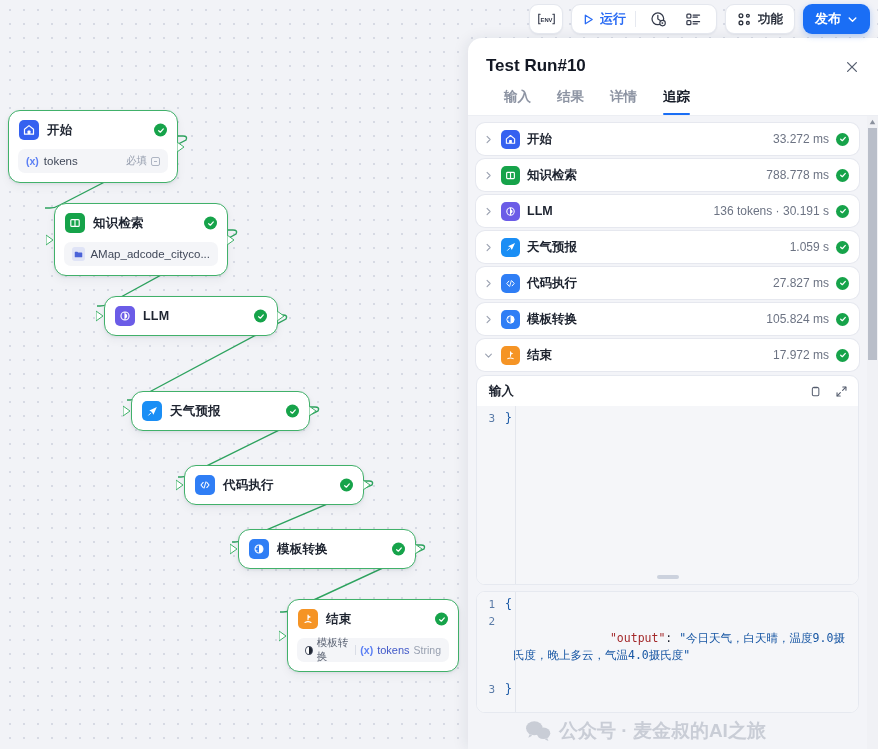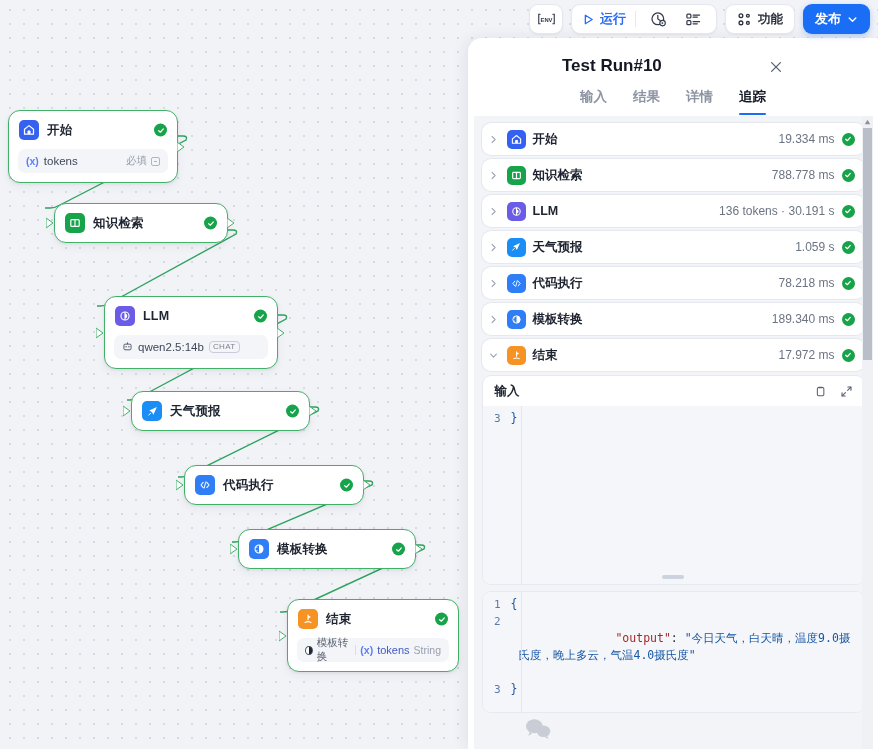--- a/index.html
+++ b/index.html
@@ -109,21 +109,20 @@
   .icon-btn { width: 26px; display:flex; align-items:center; justify-content:center;
               cursor:pointer;}
 
   
   #panel {
     position: absolute; top: 38px; left: 468px; width: 410px; height: 711px;
     background: #fff; border-top-left-radius: 14px;
     box-shadow: -3px 0 14px rgba(25,35,65,.08);
     display: flex; flex-direction: column;
     overflow: hidden;
-    align-items: center;
   }
   #panel-head { padding: 18px 18px 0 18px; position: relative; flex: 0 0 auto; }
   #panel-title { font-size: 17px; font-weight: 700; color: #131824; }
   #panel-close { position: absolute; right: 16px; top: 19px; cursor: pointer;
                  width: 20px; height:20px; display:flex; align-items:center;
                  justify-content:center; }
   #tabs { display: flex; gap: 26px; padding: 12px 18px 0 18px; position: relative; }
   .tab { font-size: 13.5px; color: #8d94a3; padding-bottom: 9px; cursor: pointer;
          font-weight: 600; position: relative; }
   .tab.active { color: #141a26; font-weight: 700; }
@@ -259,20 +258,30 @@
               <line x1="8" y1="3.4" x2="8" y2="12.6" stroke="#fff" stroke-width="1.6"></line>
             </svg>
         </span>
         <span class="node-title">知识检索</span>
         <span class="node-check">
           <svg width="8" height="8" viewBox="0 0 12 12">
               <path d="M2.5 6.3 L5 8.6 L9.5 3.6" stroke="#fff" stroke-width="1.8" fill="none" stroke-linecap="round" stroke-linejoin="round"></path>
             </svg>
         </span>
       </div>
+      <div class="node-body">
+        <div class="node-field">
+          <span class="kb-folder">
+            <svg width="9" height="9" viewBox="0 0 12 12">
+                <path d="M1 3.2 A.9.9 0 0 1 1.9 2.3 H4.4 L5.5 3.4 H10.1 A.9.9 0 0 1 11 4.3 V8.9 A.9.9 0 0 1 10.1 9.8 H1.9 A.9.9 0 0 1 1 8.9 Z" fill="#4b63d8"></path>
+              </svg>
+          </span>
+          <span class="field-name">AMap_adcode_cityco...</span>
+        </div>
+      </div>
     </div>
 
     <div class="node" style="left:104px; top:296px; width:174px;">
       <div class="port left">
         <svg width="9" height="12" viewBox="0 0 9 12">
             <path d="M0 1 L7 6 L0 11 Z" fill="#fff" stroke="#41b16a" stroke-width="1"></path>
           </svg>
       </div>
       <div class="port right">
         <svg width="9" height="12" viewBox="0 0 9 12">
@@ -286,34 +295,20 @@
               <path d="M8 2.8 V13.2" stroke="#fff" stroke-width="1.5"></path>
               <path d="M8 5 A3 3 0 0 1 8 11 Z" fill="#fff"></path>
             </svg>
         </span>
         <span class="node-title">LLM</span>
         <span class="node-check">
           <svg width="8" height="8" viewBox="0 0 12 12">
               <path d="M2.5 6.3 L5 8.6 L9.5 3.6" stroke="#fff" stroke-width="1.8" fill="none" stroke-linecap="round" stroke-linejoin="round"></path>
             </svg>
         </span>
-      </div>
-      <div class="node-body">
-        <div class="node-field">
-          <span>
-            <svg width="11" height="11" viewBox="0 0 14 14">
-                <rect x="2.5" y="4" width="9" height="7.2" rx="1.4" fill="none" stroke="#4c5566" stroke-width="1.2"></rect>
-                <line x1="7" y1="1.8" x2="7" y2="4" stroke="#4c5566" stroke-width="1.2"></line>
-                <circle cx="5.2" cy="7.3" r=".9" fill="#4c5566"></circle>
-                <circle cx="8.8" cy="7.3" r=".9" fill="#4c5566"></circle>
-              </svg>
-          </span>
-          <span class="field-name">qwen2.5:14b</span>
-          <span class="tag-chat">CHAT</span>
-        </div>
       </div>
     </div>
 
     <div class="node" style="left:131px; top:391px; width:179px;">
       <div class="port left">
         <svg width="9" height="12" viewBox="0 0 9 12">
             <path d="M0 1 L7 6 L0 11 Z" fill="#fff" stroke="#41b16a" stroke-width="1"></path>
           </svg>
       </div>
       <div class="port right">
@@ -505,21 +500,21 @@
               <path d="M3.4 1.6 L6.8 5 L3.4 8.4" fill="none" stroke="#9aa1b0" stroke-width="1.2" stroke-linecap="round" stroke-linejoin="round"></path>
             </svg>
           </span>
         <span class="tr-icon" style="background:#3561f0">
             <svg width="11" height="11" viewBox="0 0 16 16">
               <path d="M8 2.2 L14 7 V13.5 H2 V7 Z" fill="none" stroke="#fff" stroke-width="1.6" stroke-linejoin="round"></path>
               <rect x="6" y="8.6" width="4" height="4.6" rx="1" fill="#fff"></rect>
             </svg>
           </span>
         <span class="tr-name">开始</span>
-        <span class="tr-time">19.334 ms</span>
+        <span class="tr-time">33.272 ms</span>
         <span class="tr-ok">
             <svg width="8" height="8" viewBox="0 0 12 12">
               <path d="M2.5 6.3 L5 8.6 L9.5 3.6" stroke="#fff" stroke-width="1.8" fill="none" stroke-linecap="round" stroke-linejoin="round"></path>
             </svg>
           </span>
       </div>
 
       <div class="trace-row" style="width:383px;">
         <span class="chev">
             <svg width="9" height="9" viewBox="0 0 10 10">
@@ -591,21 +586,21 @@
             </svg>
           </span>
         <span class="tr-icon" style="background:#2f7ef5">
             <svg width="11" height="11" viewBox="0 0 16 16">
               <path d="M5.6 4.6 L2.6 8 L5.6 11.4" fill="none" stroke="#fff" stroke-width="1.4" stroke-linecap="round" stroke-linejoin="round"></path>
               <path d="M10.4 4.6 L13.4 8 L10.4 11.4" fill="none" stroke="#fff" stroke-width="1.4" stroke-linecap="round" stroke-linejoin="round"></path>
               <path d="M9.2 3.8 L6.8 12.2" stroke="#fff" stroke-width="1.3" stroke-linecap="round"></path>
             </svg>
           </span>
         <span class="tr-name">代码执行</span>
-        <span class="tr-time">78.218 ms</span>
+        <span class="tr-time">27.827 ms</span>
         <span class="tr-ok">
             <svg width="8" height="8" viewBox="0 0 12 12">
               <path d="M2.5 6.3 L5 8.6 L9.5 3.6" stroke="#fff" stroke-width="1.8" fill="none" stroke-linecap="round" stroke-linejoin="round"></path>
             </svg>
           </span>
       </div>
 
       <div class="trace-row" style="width:383px;">
         <span class="chev">
             <svg width="9" height="9" viewBox="0 0 10 10">
@@ -614,21 +609,21 @@
           </span>
         <span class="tr-icon" style="background:#2f7ef5">
             <svg width="11" height="11" viewBox="0 0 16 16">
               <circle cx="8" cy="8" r="5.3" fill="none" stroke="#fff" stroke-width="1.4"></circle>
               <path d="M8 2.7 A5.3 5.3 0 0 1 8 13.3 Z" fill="#fff"></path>
               <line x1="3.4" y1="5.6" x2="6" y2="5.6" stroke="#fff" stroke-width="1.1"></line>
               <line x1="3.4" y1="10.4" x2="6" y2="10.4" stroke="#fff" stroke-width="1.1"></line>
             </svg>
           </span>
         <span class="tr-name">模板转换</span>
-        <span class="tr-time">189.340 ms</span>
+        <span class="tr-time">105.824 ms</span>
         <span class="tr-ok">
             <svg width="8" height="8" viewBox="0 0 12 12">
               <path d="M2.5 6.3 L5 8.6 L9.5 3.6" stroke="#fff" stroke-width="1.8" fill="none" stroke-linecap="round" stroke-linejoin="round"></path>
             </svg>
           </span>
       </div>
 
       <div class="trace-row" style="width:383px;">
         <span class="chev">
             <svg width="9" height="9" viewBox="0 0 10 10">
@@ -712,15 +707,16 @@
     </div>
   </div>
 
   <div id="watermark">
     <svg width="26" height="22" viewBox="0 0 28 24">
       <ellipse cx="10" cy="9" rx="9" ry="7.6" fill="#c9cdd6"></ellipse>
       <path d="M5 15.4 L3.4 19.4 L7.6 17.2 Z" fill="#c9cdd6"></path>
       <ellipse cx="20" cy="14.5" rx="7.4" ry="6.3" fill="#c9cdd6"></ellipse>
       <path d="M24 19.6 L25.4 22.8 L21.6 21.2 Z" fill="#c9cdd6"></path>
     </svg>
+    <span>公众号 · 麦金叔的AI之旅</span>
   </div>
 
 </div>
 
 </body></html>

